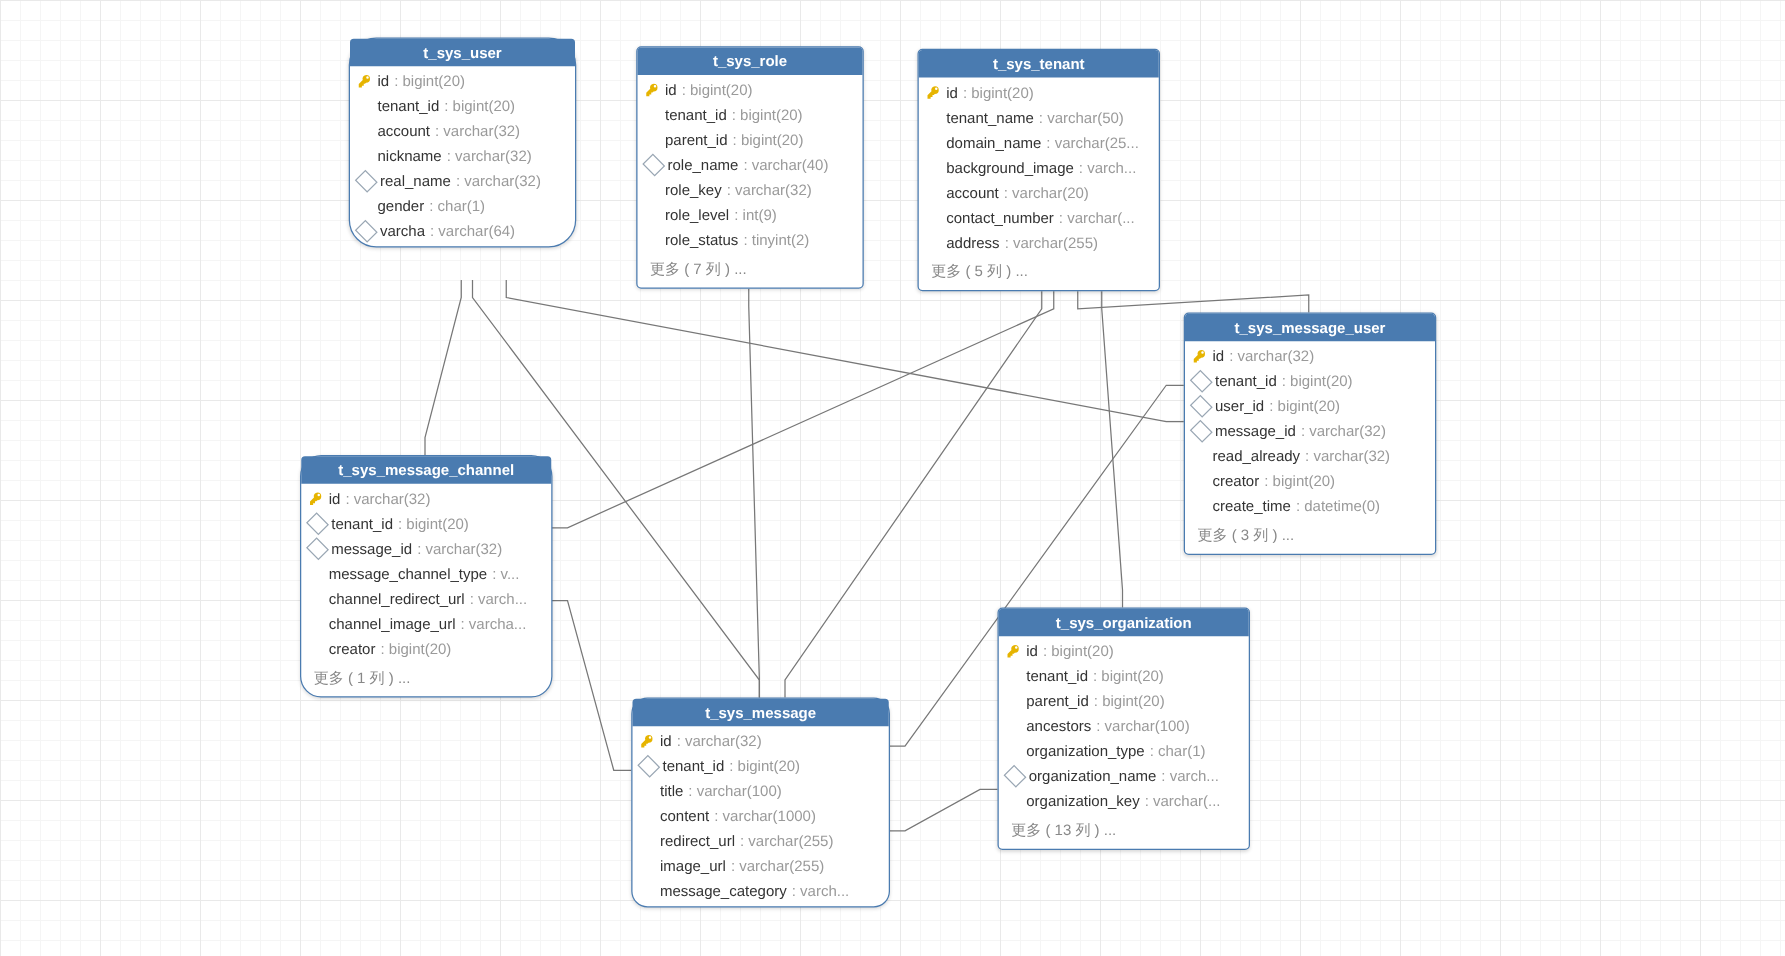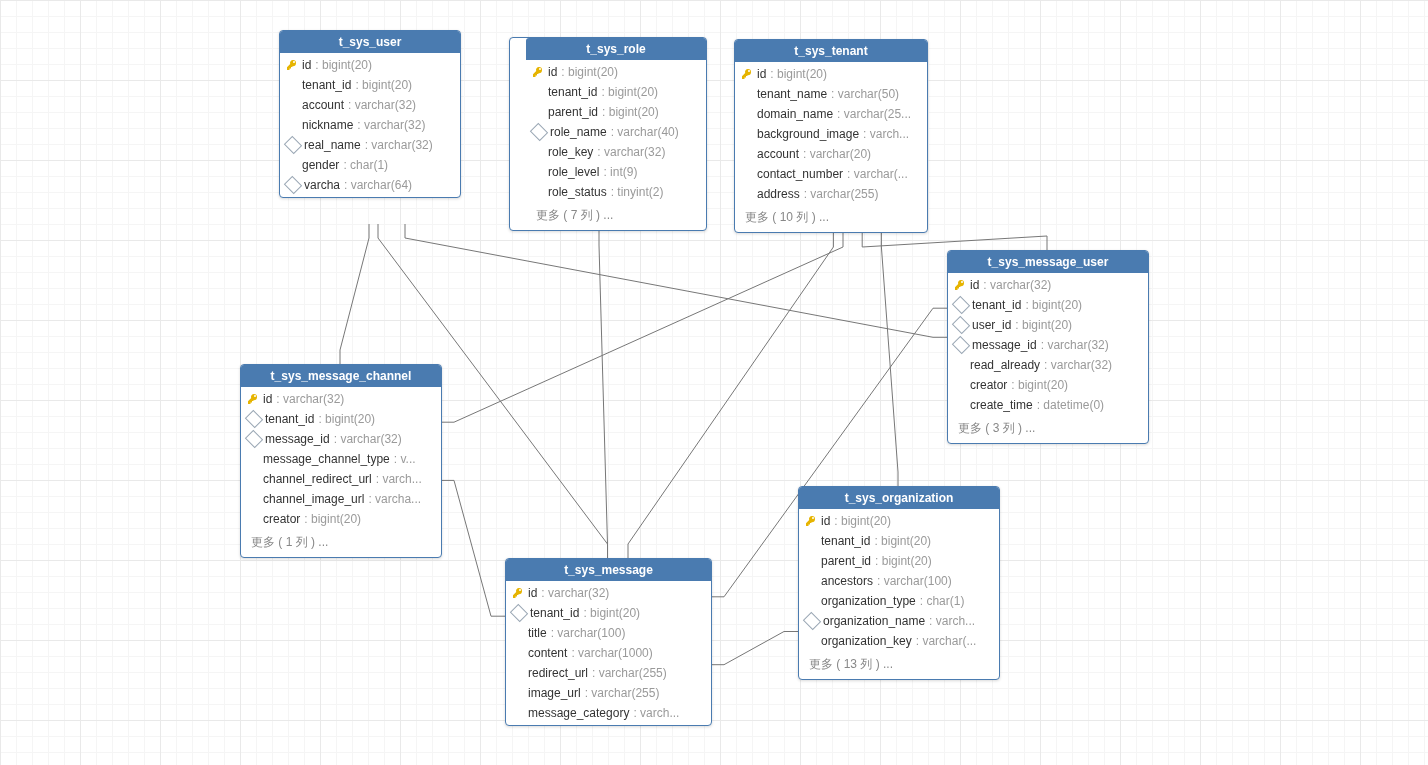--- a/index.html
+++ b/index.html
@@ -35,21 +35,21 @@
     <polyline points="599,231 599,245 607.5,544 607.5,558" fill="none" stroke="#777" stroke-width="1"></polyline>
     <polyline points="843,233 843,247 454,422.2 440,422.2" fill="none" stroke="#777" stroke-width="1"></polyline>
     <polyline points="833.4,233 833.4,247 628,544 628,558" fill="none" stroke="#777" stroke-width="1"></polyline>
     <polyline points="862.2,233 862.2,247 1047,236 1047,250" fill="none" stroke="#777" stroke-width="1"></polyline>
     <polyline points="881.4,233 881.4,247 898,472 898,486" fill="none" stroke="#777" stroke-width="1"></polyline>
     <polyline points="440,480.4 454,480.4 491,616.2 505,616.2" fill="none" stroke="#777" stroke-width="1"></polyline>
     <polyline points="947,308.2 933,308.2 724,596.8 710,596.8" fill="none" stroke="#777" stroke-width="1"></polyline>
     <polyline points="798,631.5 784,631.5 724,664.7 710,664.7" fill="none" stroke="#777" stroke-width="1"></polyline>
   </svg>
 <div id="stage">
-    <div class="ent" style="left: 279px; top: 30px; width: 180px;">
+    <div class="ent" style="left: 279px; top: 30px; width: 180px; border-radius: 22px;">
       <div class="hd">t_sys_user</div>
       <div class="rows">
         <div class="row">
           <span class="ic pk">
             <svg viewBox="0 0 24 24">
               <path fill="#e6b400" d="M14 2a6 6 0 0 0-5.65 8L2 16.35V22h5v-3h3v-3h2l1.65-1.65A6 6 0 1 0 14 2zm2 6a2 2 0 1 1 2-2 2 2 0 0 1-2 2z"></path>
             </svg>
           </span>
           <span class="name">id</span>
           <span class="type">: bigint(20)</span>
@@ -79,21 +79,21 @@
           <span class="name">gender</span>
           <span class="type">: char(1)</span>
         </div>
         <div class="row">
           <span class="ic idx"></span>
           <span class="name">varcha</span>
           <span class="type">: varchar(64)</span>
         </div>
       </div>
     </div>
-    <div class="ent" style="left: 509px; top: 37px; width: 180px; padding-left: 16px;">
+    <div class="ent" style="left: 509px; top: 37px; width: 180px;">
       <div class="hd">t_sys_role</div>
       <div class="rows">
         <div class="row">
           <span class="ic pk">
             <svg viewBox="0 0 24 24">
               <path fill="#e6b400" d="M14 2a6 6 0 0 0-5.65 8L2 16.35V22h5v-3h3v-3h2l1.65-1.65A6 6 0 1 0 14 2zm2 6a2 2 0 1 1 2-2 2 2 0 0 1-2 2z"></path>
             </svg>
           </span>
           <span class="name">id</span>
           <span class="type">: bigint(20)</span>
@@ -167,21 +167,21 @@
           <span class="ic none"></span>
           <span class="name">contact_number</span>
           <span class="type">: varchar(...</span>
         </div>
         <div class="row">
           <span class="ic none"></span>
           <span class="name">address</span>
           <span class="type">: varchar(255)</span>
         </div>
       </div>
-      <div class="more">更多 ( 10 列 ) ...</div>
+      <div class="more">更多 ( 5 列 ) ...</div>
     </div>
     <div class="ent" style="left: 947px; top: 250px; width: 200px;">
       <div class="hd">t_sys_message_user</div>
       <div class="rows">
         <div class="row">
           <span class="ic pk">
             <svg viewBox="0 0 24 24">
               <path fill="#e6b400" d="M14 2a6 6 0 0 0-5.65 8L2 16.35V22h5v-3h3v-3h2l1.65-1.65A6 6 0 1 0 14 2zm2 6a2 2 0 1 1 2-2 2 2 0 0 1-2 2z"></path>
             </svg>
           </span>
@@ -214,21 +214,21 @@
           <span class="type">: bigint(20)</span>
         </div>
         <div class="row">
           <span class="ic none"></span>
           <span class="name">create_time</span>
           <span class="type">: datetime(0)</span>
         </div>
       </div>
       <div class="more">更多 ( 3 列 ) ...</div>
     </div>
-    <div class="ent" style="left: 240px; top: 364px; width: 200px;">
+    <div class="ent" style="left: 240px; top: 364px; width: 200px; border-radius: 17px;">
       <div class="hd">t_sys_message_channel</div>
       <div class="rows">
         <div class="row">
           <span class="ic pk">
             <svg viewBox="0 0 24 24">
               <path fill="#e6b400" d="M14 2a6 6 0 0 0-5.65 8L2 16.35V22h5v-3h3v-3h2l1.65-1.65A6 6 0 1 0 14 2zm2 6a2 2 0 1 1 2-2 2 2 0 0 1-2 2z"></path>
             </svg>
           </span>
           <span class="name">id</span>
           <span class="type">: varchar(32)</span>
@@ -259,21 +259,21 @@
           <span class="type">: varcha...</span>
         </div>
         <div class="row">
           <span class="ic none"></span>
           <span class="name">creator</span>
           <span class="type">: bigint(20)</span>
         </div>
       </div>
       <div class="more">更多 ( 1 列 ) ...</div>
     </div>
-    <div class="ent" style="left: 505px; top: 558px; width: 205px;">
+    <div class="ent" style="left: 505px; top: 558px; width: 205px; border-radius: 13px;">
       <div class="hd">t_sys_message</div>
       <div class="rows">
         <div class="row">
           <span class="ic pk">
             <svg viewBox="0 0 24 24">
               <path fill="#e6b400" d="M14 2a6 6 0 0 0-5.65 8L2 16.35V22h5v-3h3v-3h2l1.65-1.65A6 6 0 1 0 14 2zm2 6a2 2 0 1 1 2-2 2 2 0 0 1-2 2z"></path>
             </svg>
           </span>
           <span class="name">id</span>
           <span class="type">: varchar(32)</span>

